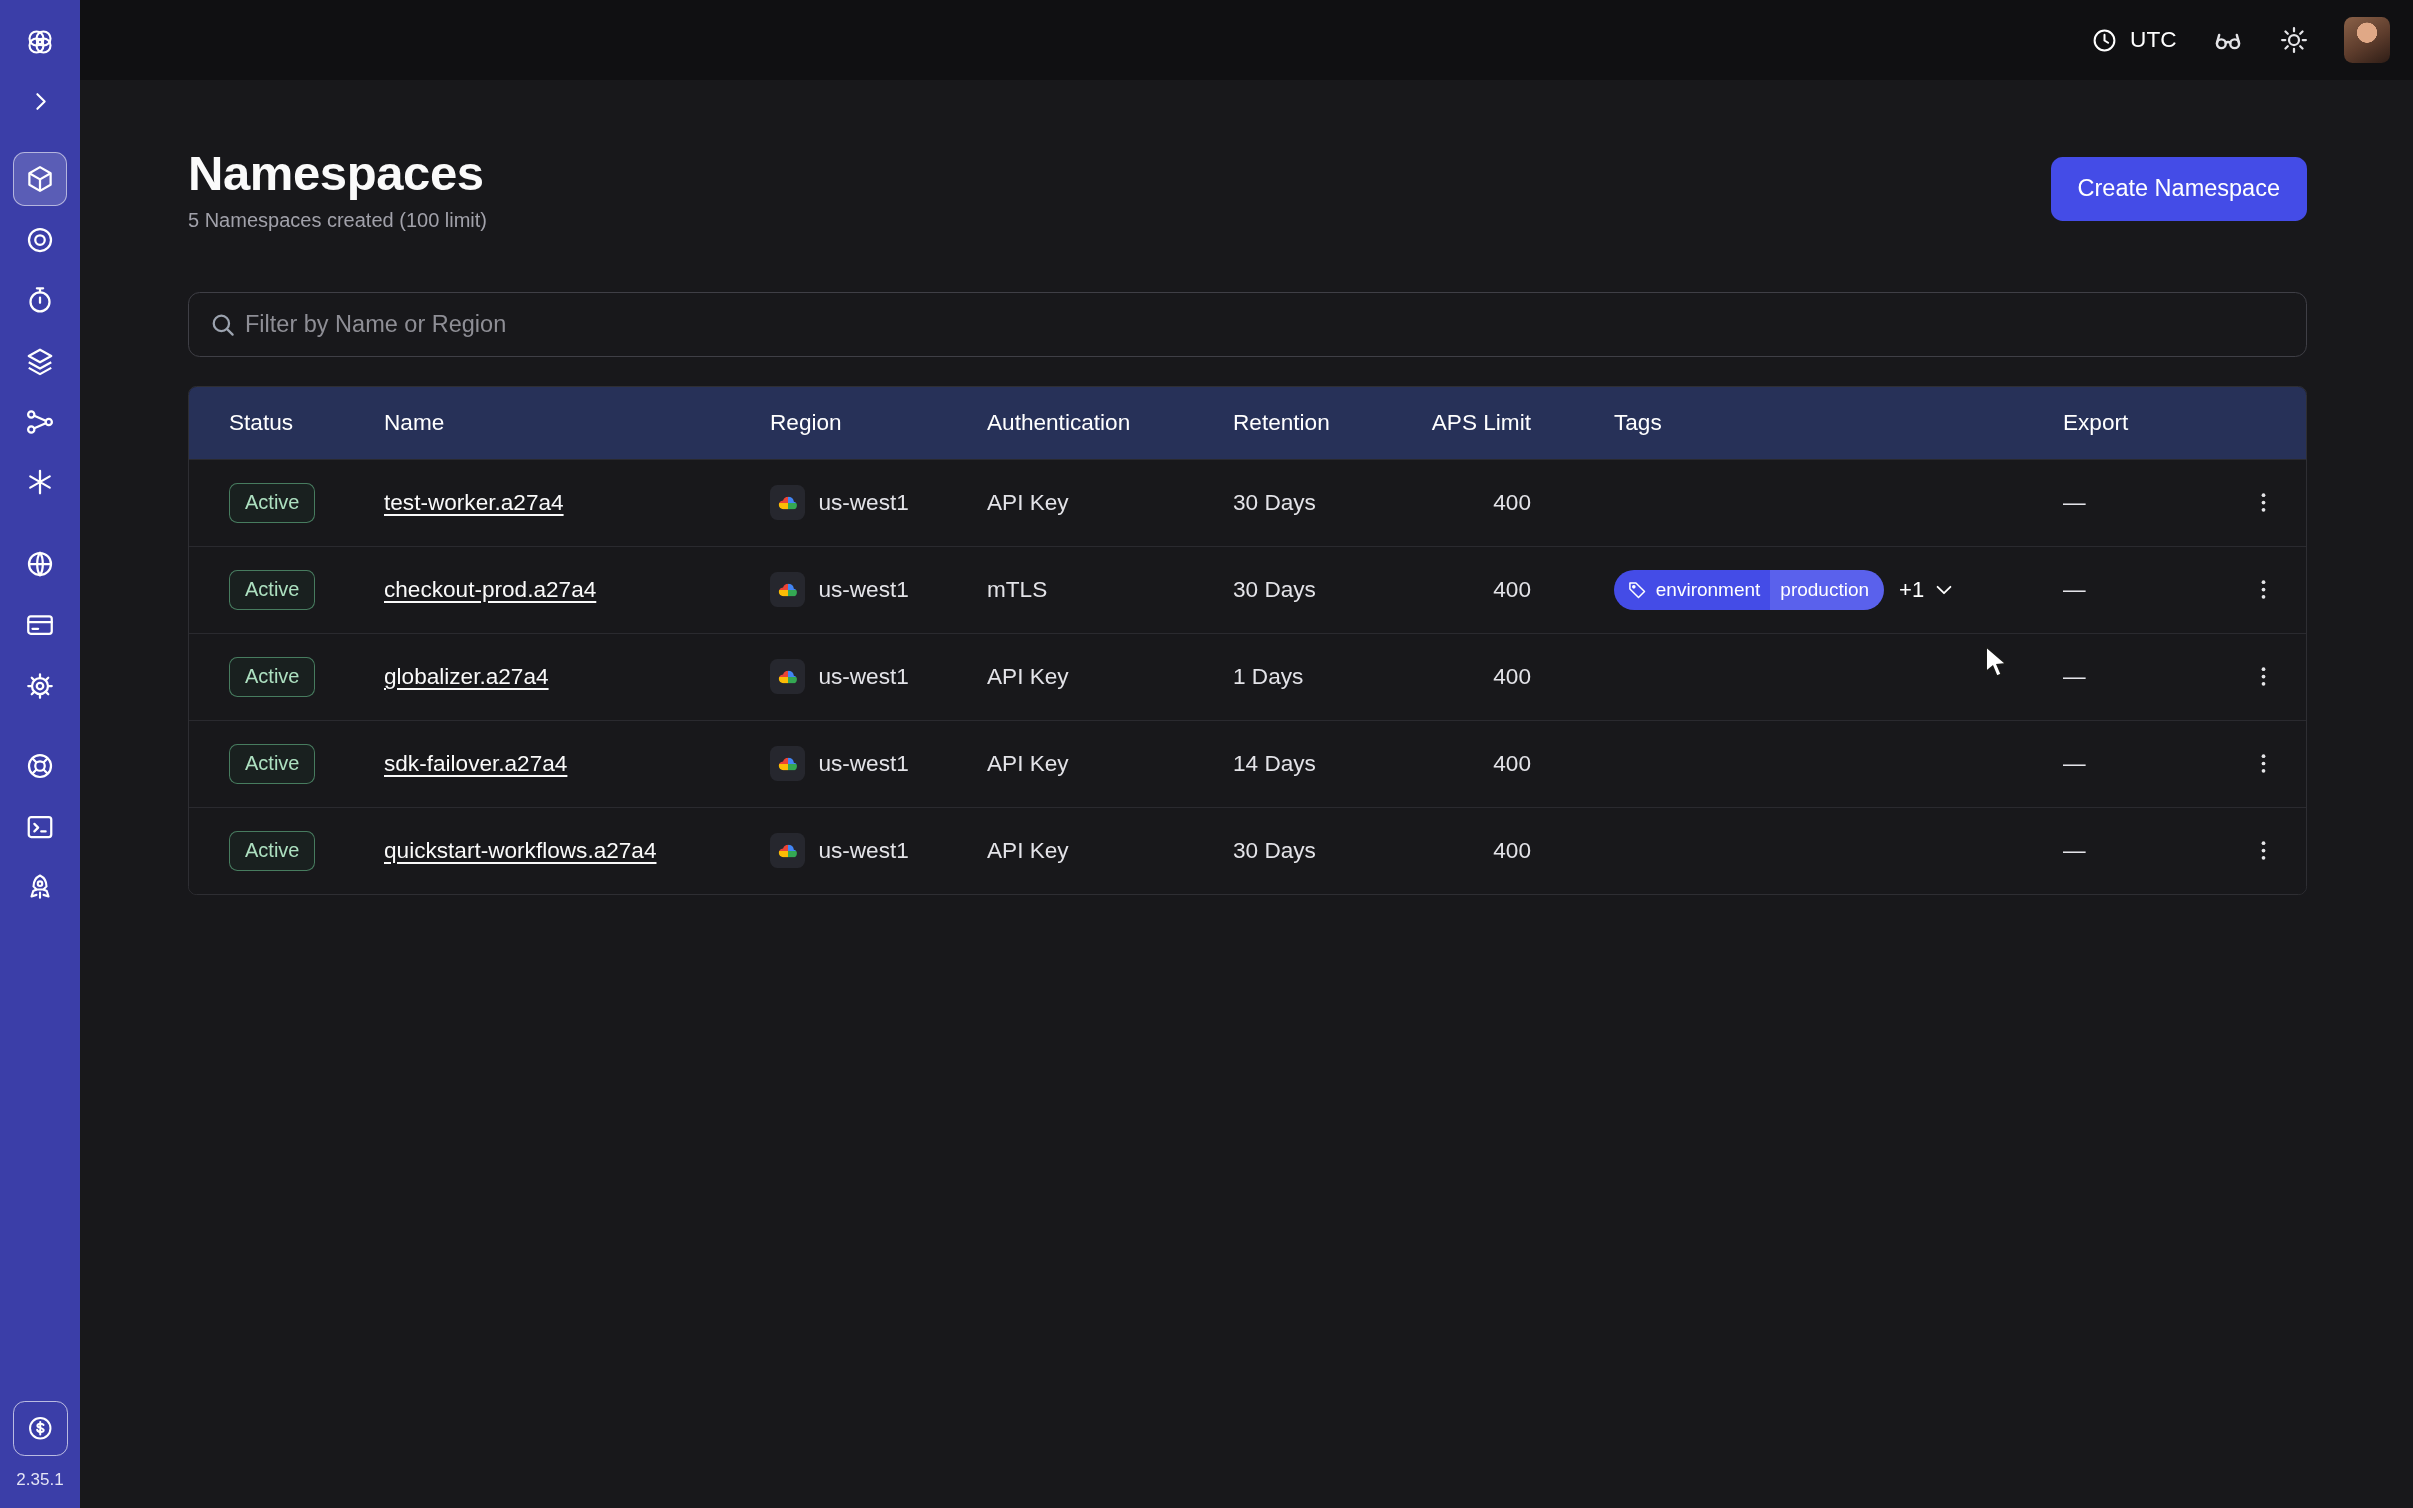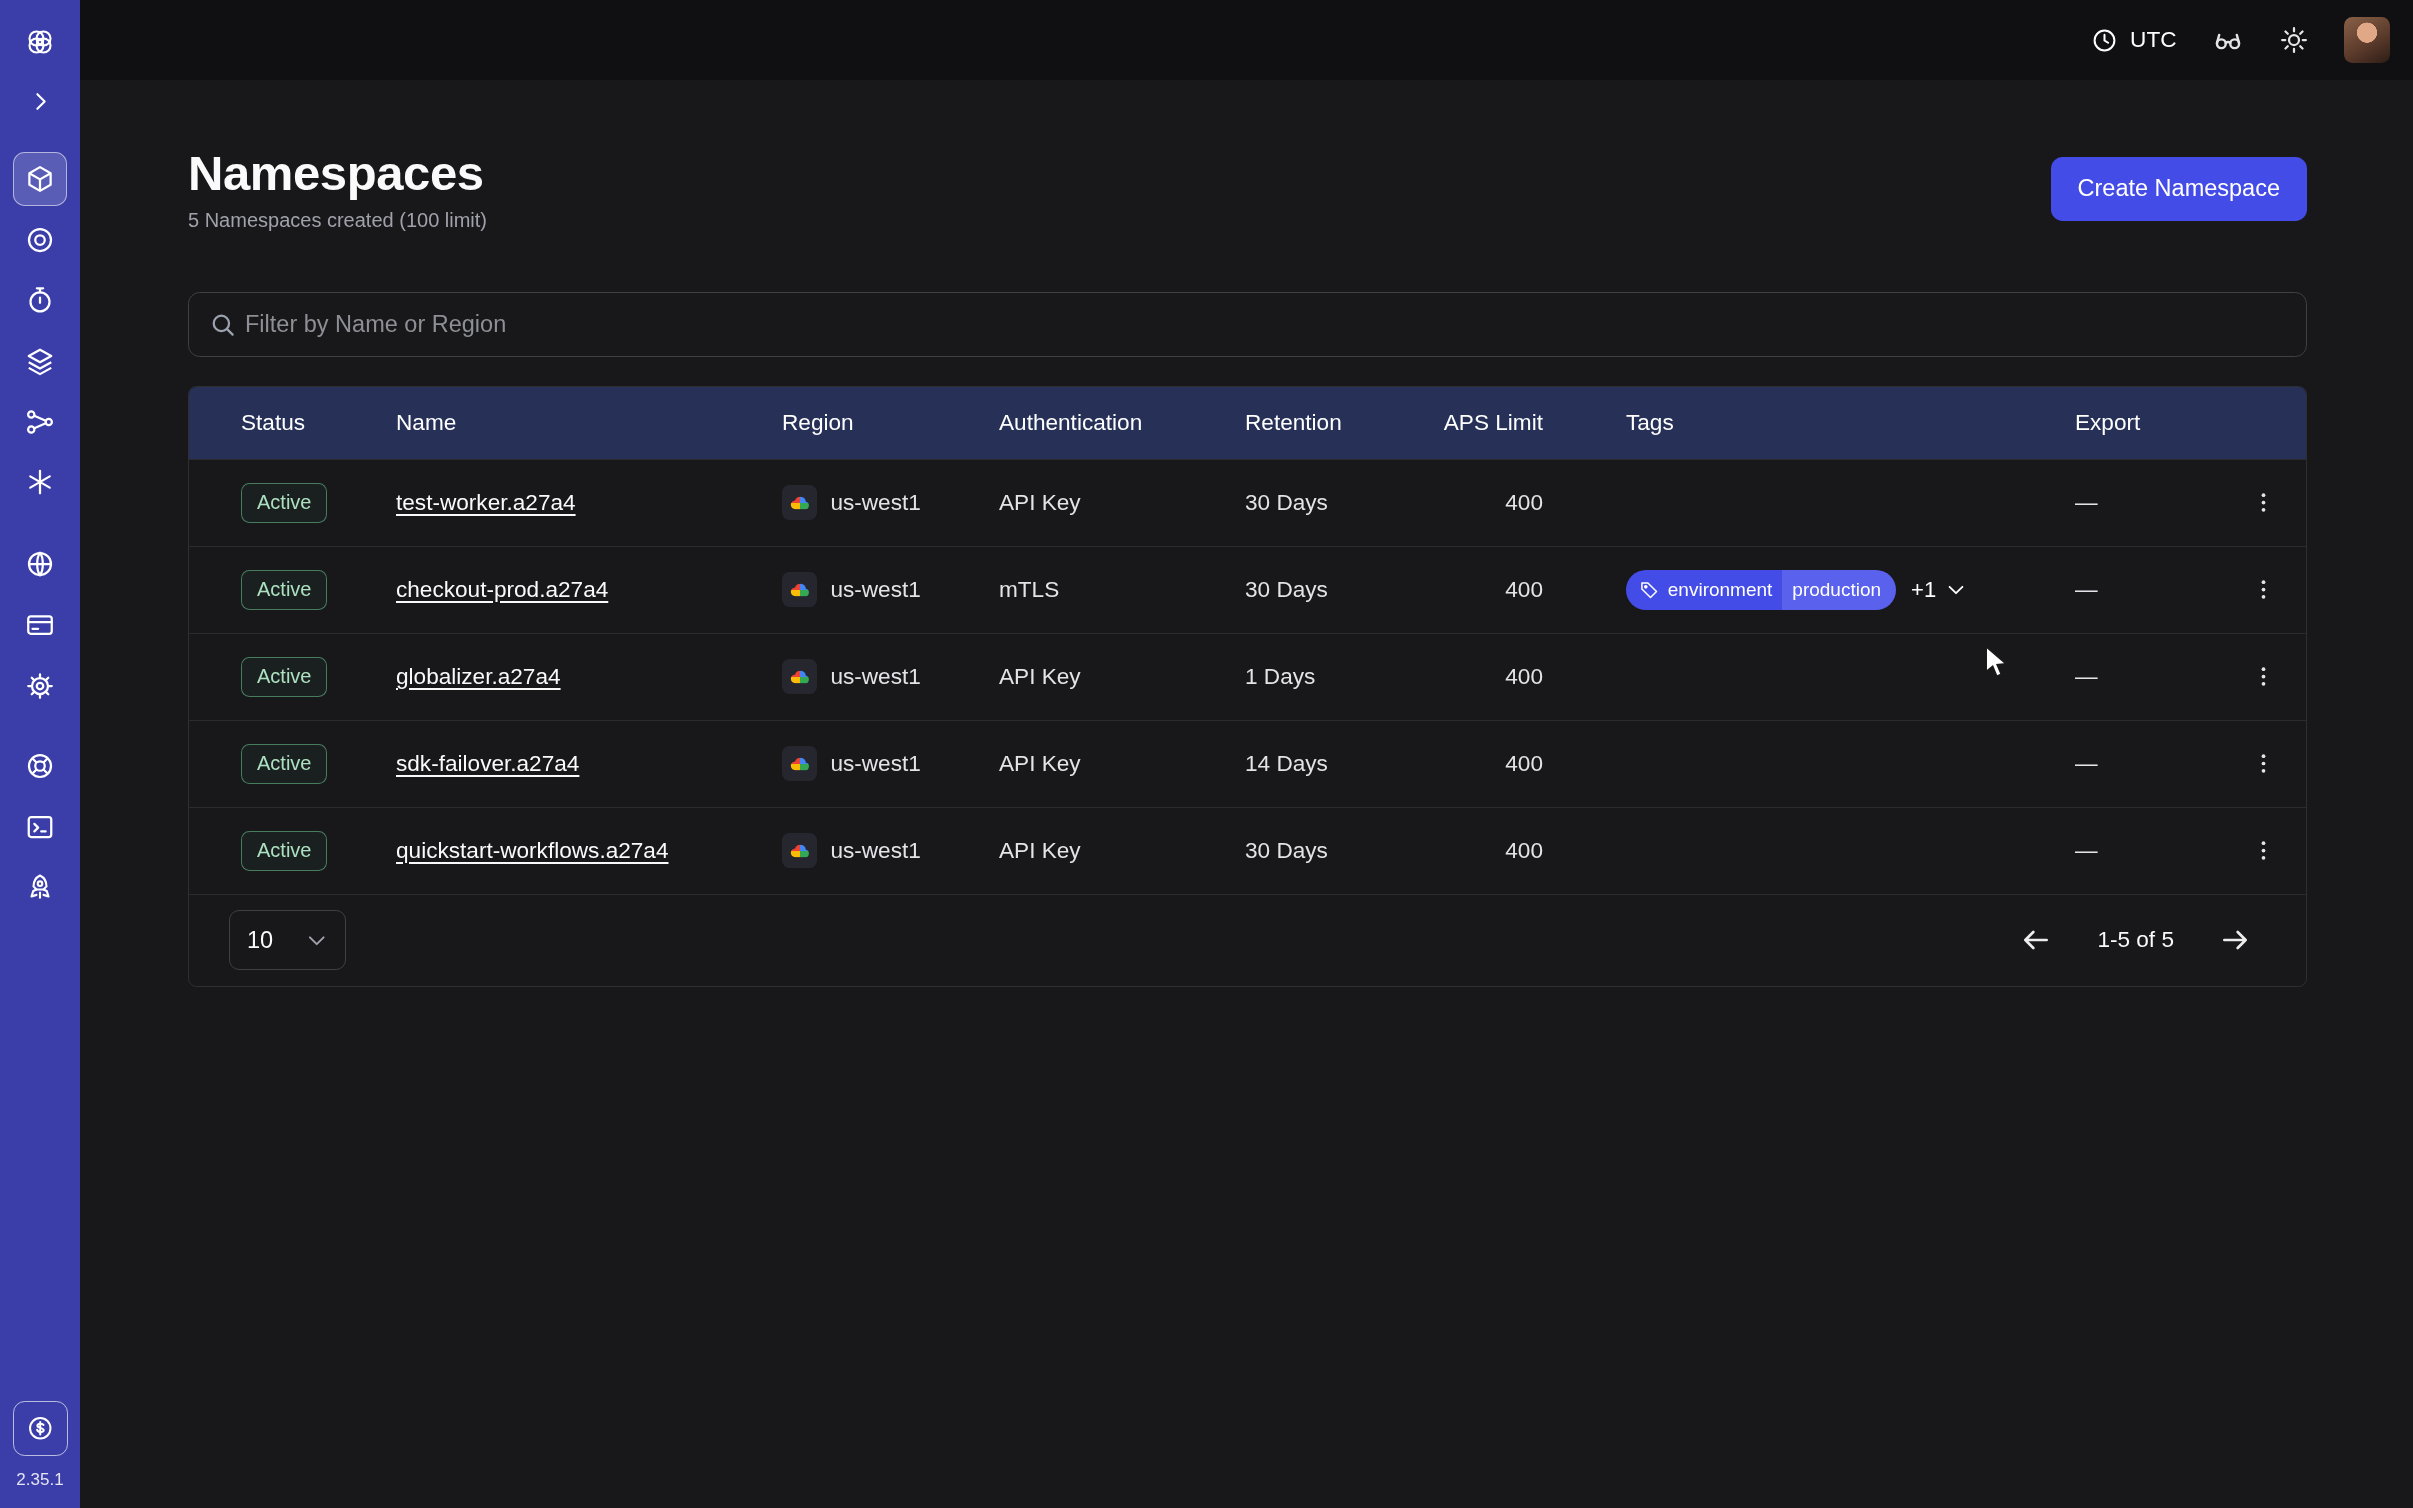--- a/index.html
+++ b/index.html
@@ -69,21 +69,21 @@
     font-size:23.5px; font-family:inherit;
   }
   .searchbar input::placeholder { color:#8e8e95; }
   .search-icon { color:#9ca3af; }
 
   
   .table { margin-top:28.5px; border:0.8px solid #2e2e33; border-radius:8.4px; overflow:hidden; }
   .tgrid {
     display:grid;
     grid-template-columns:155px 386px 217px 246px 193px 105px 532px 126px 1fr;
-    align-items:center; padding-left:52px; padding-right:23.5px;
+    align-items:center; padding-left:40px; padding-right:23.5px;
   }
   .thead { background:#273158; height:72px; }
   .thead .cell { font-size:22.6px; font-weight:500; color:#fff; }
   .trow { height:87px; border-top:0.8px solid #2a2a2f; background:#18181b; }
   .cell { font-size:22.6px; color:#e3e3e8; display:flex; align-items:center; }
   .c-aps { justify-content:flex-end; }
   .mono { font-family:Liberation Sans, sans-serif; }
   .c-tags { padding-left:83px; }
   .c-kebab { justify-content:flex-end; }
 
@@ -467,41 +467,20 @@
       <div class="cell">—</div>
       <div class="cell c-kebab">
           <button class="kebab">
             <svg width="25" height="25" viewBox="0 0 24 24">
               <use href="#i-kebab"></use>
             </svg>
           </button>
         </div>
     </div>
 
-    <div class="tfoot">
-      <button class="pagesize">
-        <span>10</span>
-        <svg width="23.5" height="23.5" viewBox="0 0 24 24" style="color:#a1a1aa">
-            <use href="#i-chevdown"></use>
-          </svg>
-      </button>
-      <div class="pager">
-        <button class="pager-btn">
-          <svg width="32" height="32" viewBox="0 0 24 24" fill="none" stroke="currentColor" stroke-width="2" stroke-linecap="round" stroke-linejoin="round">
-              <path d="M20 12H4M10 6l-6 6 6 6"></path>
-            </svg>
-        </button>
-        <span class="pager-range">1-5 of 5</span>
-        <button class="pager-btn">
-          <svg width="32" height="32" viewBox="0 0 24 24" fill="none" stroke="currentColor" stroke-width="2" stroke-linecap="round" stroke-linejoin="round">
-              <path d="M4 12h16M14 6l6 6-6 6"></path>
-            </svg>
-        </button>
-      </div>
-    </div>
 
   </div>
 </main>
 
 <div class="cursor">
   <svg width="28.5" height="35" viewBox="0 0 17 22">
     <path d="M1.5 1l0 15.8 4.1-3.3 2.6 6.2 2.9-1.2-2.6-6.1 5.6-.6Z" fill="#fff" stroke="#1a1a1a" stroke-width="1.1"></path>
   </svg>
 </div>
 

